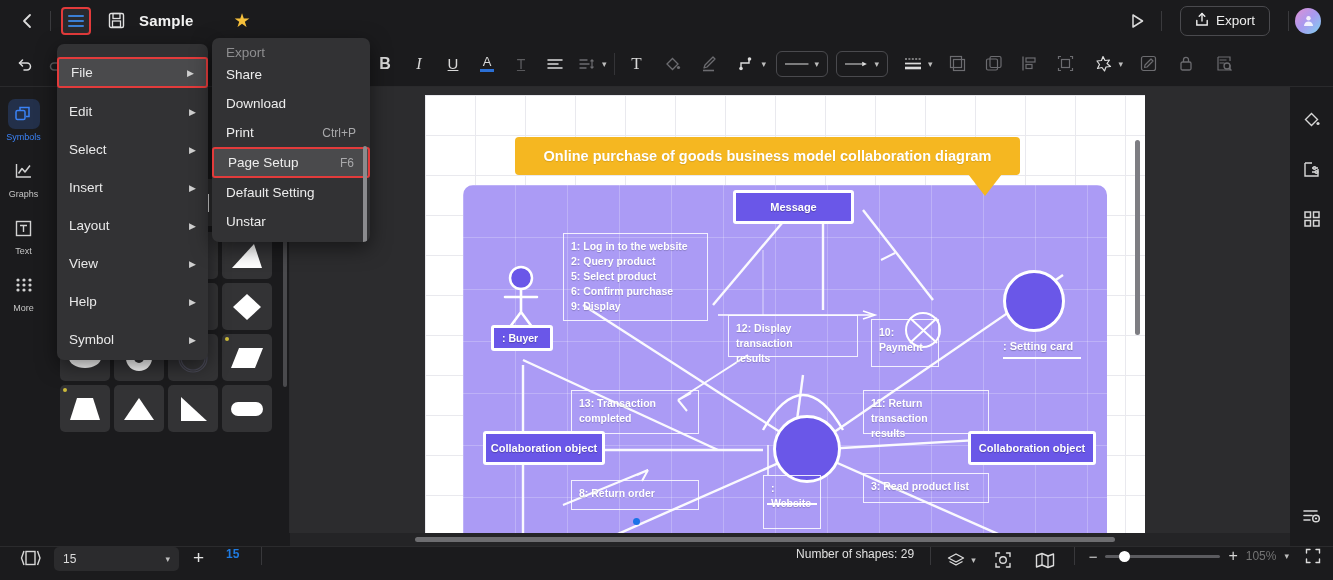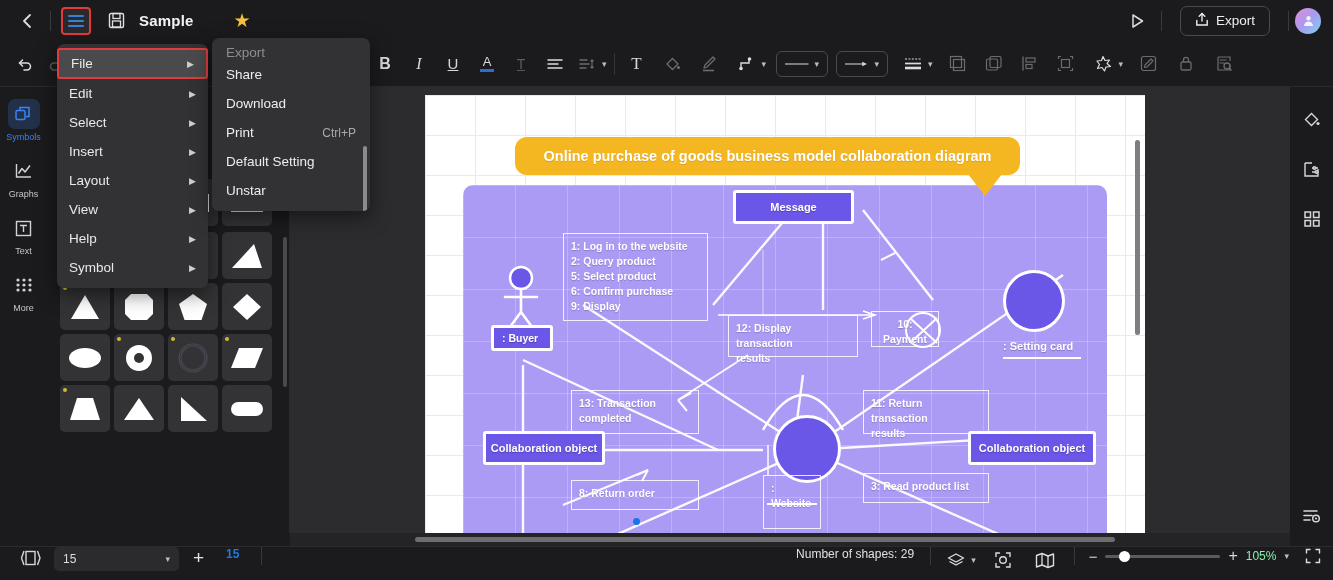--- a/index.html
+++ b/index.html
@@ -74,21 +74,21 @@
   .page{ position:absolute;left:135px;top:8px;width:720px;height:455px;background:#fff;}
   .page-grid{ position:absolute;inset:0;
       background-image:linear-gradient(to right,#e9e9ee 1px,transparent 1px),
                        linear-gradient(to bottom,#e9e9ee 1px,transparent 1px);
       background-size:50px 40px;}
   .frame{ position:absolute;left:38px;top:90px;width:644px;height:400px;background:#ab9bf5;border-radius:10px;}
   .frame-grid{ position:absolute;inset:0;border-radius:10px;
       background-image:linear-gradient(to right,rgba(255,255,255,.22) 1px,transparent 1px),
                        linear-gradient(to bottom,rgba(255,255,255,.22) 1px,transparent 1px);
       background-size:52px 52px;}
-  .banner{ position:absolute;left:90px;top:37px;width:505px;height:38px;background:#f5b721;border-radius:12px;
+  .banner{ position:absolute;left:90px;top:37px;width:505px;height:38px;background:#f5b721;border-radius:4px;
       display:flex;align-items:center;justify-content:center;color:#fff;font-size:14.5px;font-weight:bold;
       text-shadow:0 1px 1px rgba(0,0,0,.12);}
   .banner-tail{ position:absolute;left:545px;top:75px;width:0;height:0;
       border-left:17px solid transparent;border-right:17px solid transparent;border-top:22px solid #f5b721;}
   .objbox{ position:absolute;background:#6a57e8;border:3px solid #fff;border-radius:3px;
       display:flex;align-items:center;justify-content:center;color:#fff;font-weight:bold;font-size:11px;
       text-shadow:0 1px 1px rgba(0,0,0,.25);}
   .notebox{ position:absolute;border:1px solid rgba(255,255,255,.85);color:#fff;font-size:10.5px;
       font-weight:bold;padding:5px 7px;line-height:15px;text-shadow:0 1px 1px rgba(0,0,0,.2);}
   .plainlabel{ position:absolute;color:#fff;font-size:11px;font-weight:bold;text-shadow:0 1px 1px rgba(0,0,0,.25);}
@@ -113,26 +113,26 @@
   .st-select .cdd{ margin-left:auto;}
   .st-plus{ margin-left:14px;font-size:19px;color:#e2e2e2;cursor:pointer;}
   .st-num{ margin-left:22px;color:#1f7ae0;font-size:12px;font-weight:bold;cursor:pointer;}
   .st-vsep{ width:1px;height:18px;background:#38383b;margin-left:22px;}
   .st-count{ margin-left:auto;font-size:12px;color:#e0e0e0;}
   .st-grp{ display:flex;align-items:center;gap:0px;}
   .st-ico{ width:30px;height:26px;display:flex;align-items:center;justify-content:center;color:#dcdcdc;cursor:pointer;}
   .zoomwrap{ display:flex;align-items:center;gap:8px;margin-left:14px;}
   .zslider{ position:relative;width:115px;height:3px;background:#5b5b5f;border-radius:2px;cursor:pointer;}
   .zknob{ position:absolute;left:14px;top:-4px;width:11px;height:11px;border-radius:50%;background:#fff;border:2px solid #fff;}
-  .zpct{ font-size:12px;color:#86efac;}
+  .zpct{ font-size:12px;color:#737373;}
 
   
   .menu1{ position:absolute;left:57px;top:44px;width:151px;background:#323234;border-radius:7px;
           padding:4px 0 6px 0;box-shadow:0 6px 20px rgba(0,0,0,.5);z-index:40;}
-  .m1-item{ height:29px;display:flex;align-items:center;padding:3px 12px;font-size:13.5px;color:#e9e9e9;cursor:pointer;position:relative;}
+  .m1-item{ height:29px;display:flex;align-items:center;padding:3px 12px;font-size:13.5px;color:#e9e9e9;cursor:pointer;position:relative;margin-top:9px;}
   .m1-item .arr{ margin-left:auto;font-size:9px;color:#cfcfcf;}
   .m1-item.sel{ background:#4a4a4c;border:2px solid #e33b3b;border-radius:3px;height:31px;}
   .menu2{ position:absolute;left:212px;top:38px;width:158px;background:#323234;border-radius:7px;
           padding:6px 0;box-shadow:0 6px 20px rgba(0,0,0,.5);z-index:41;overflow:hidden;}
   .m2-item{ height:29px;display:flex;align-items:center;padding:0 14px;font-size:13.5px;color:#ededed;cursor:pointer;}
   .m2-item .kbd{ margin-left:auto;font-size:12px;color:#a9a9ab;}
   .m2-item.sel{ background:#4a4a4c;border:2px solid #e33b3b;border-radius:3px;height:31px;}
   .m2-item.clip{ height:16px;overflow:hidden;color:#8e8e90;}
   .m2-scroll{ position:absolute;right:3px;top:108px;width:4px;height:100px;background:#8b8b8e;border-radius:2px;}
 </style>
@@ -572,21 +572,21 @@
         </svg>
         <div class="objbox" style="left:28px;top:140px;width:62px;height:26px;justify-content:flex-start;padding-left:8px;font-size:10.5px;">
           <span>: Buyer</span>
         </div>
 
         <div class="notebox" style="left:265px;top:130px;width:130px;height:42px;">
           <div>12: Display transaction</div>
           <div>results</div>
         </div>
 
-        <div class="notebox" style="left:408px;top:126px;width:68px;height:36px;text-align:center;">
+        <div class="notebox" style="left:408px;top:134px;width:68px;height:48px;">
           <div>10:</div>
           <div>Payment</div>
         </div>
 
         <div class="circle-node" style="left:540px;top:85px;width:62px;height:62px;"></div>
         <div class="plainlabel" style="left:540px;top:155px;">: Setting card</div>
         <div style="position:absolute;left:540px;top:172px;width:78px;height:2px;background:#fff;"></div>
 
         <div class="notebox" style="left:108px;top:205px;width:128px;height:44px;">
           <div>13: Transaction</div>
@@ -785,20 +785,24 @@
     <div class="m2-item">
       <span>Share</span>
     </div>
     <div class="m2-item">
       <span>Download</span>
     </div>
     <div class="m2-item">
       <span>Print</span>
       <span class="kbd">Ctrl+P</span>
     </div>
+    <div class="m2-item sel">
+      <span>Page Setup</span>
+      <span class="kbd">F6</span>
+    </div>
     <div class="m2-item">
       <span>Default Setting</span>
     </div>
     <div class="m2-item">
       <span>Unstar</span>
     </div>
     <div class="m2-scroll"></div>
   </div>
 
 </div>

